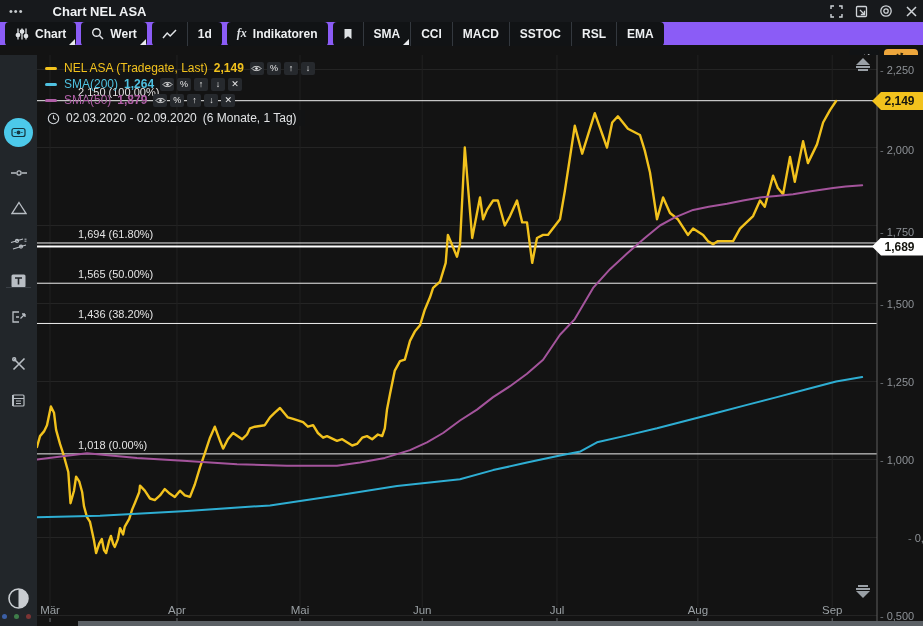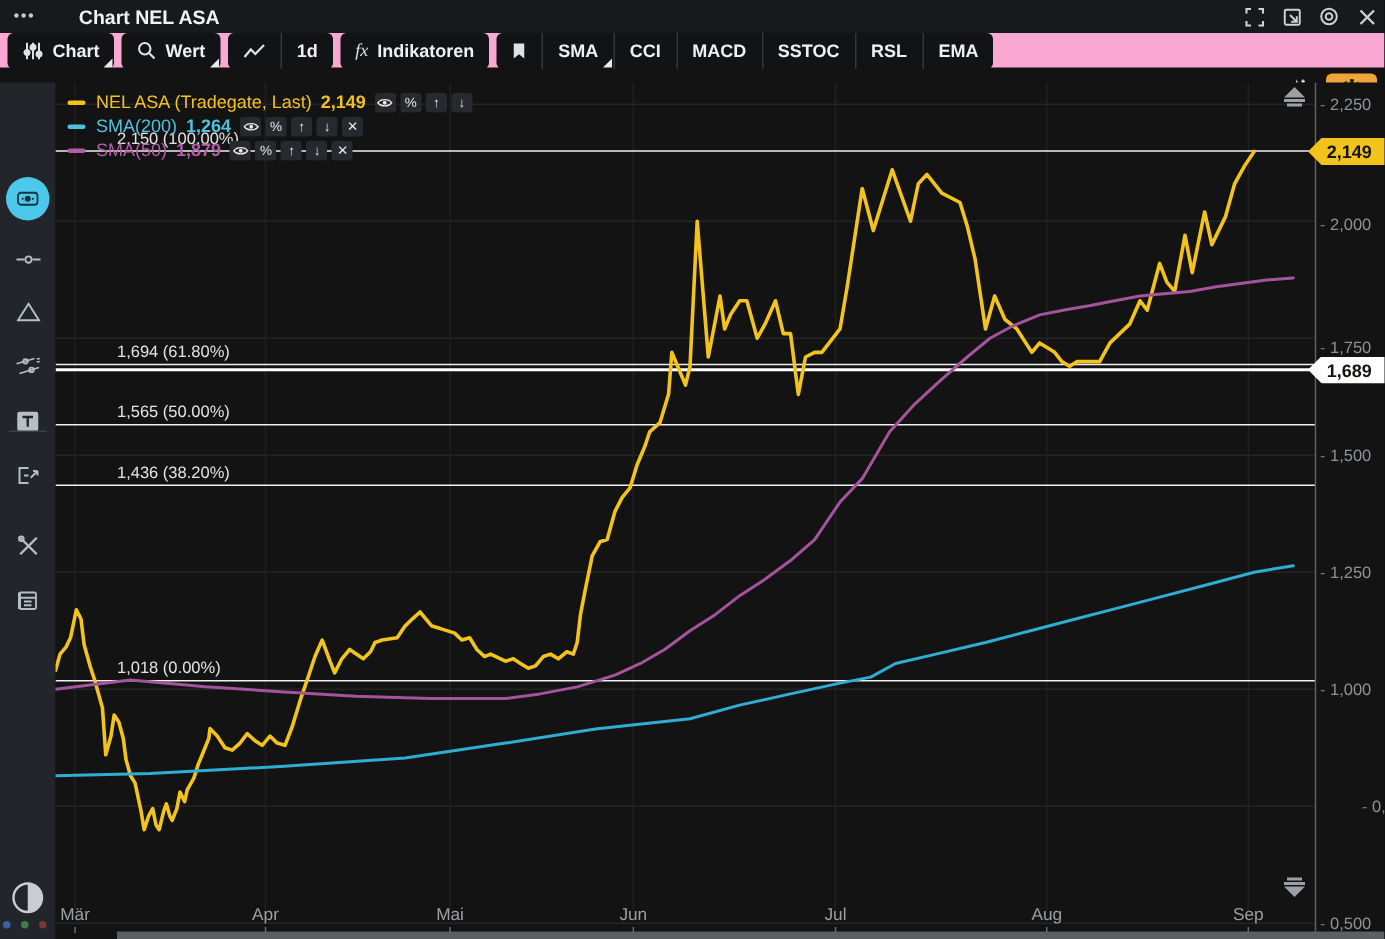--- a/index.html
+++ b/index.html
@@ -10,35 +10,35 @@
   
   .titlebar { position:absolute; left:0; top:0; width:923px; height:22px;
     background:#17191c; display:flex; align-items:center; color:#e8eaec; }
   .titlebar .dots { margin-left:9px; letter-spacing:1px; font-size:11px; color:#c6cacd; }
   .titlebar .title { margin-left:13px; font-size:13px; font-weight:700; color:#f0f2f4;padding-left:16px; }
   .win-controls { position:absolute; right:4px; top:0; height:22px; display:flex; align-items:center; gap:9px; }
   .win-btn { width:16px; height:16px; display:flex; align-items:center; justify-content:center; color:#cfd3d7; cursor:pointer; }
 
   
   .toolbar { position:absolute; left:0; top:22px; width:923px; height:23px;
-    background:#f9a8d4; display:flex; align-items:center; }
+    background:#8b5cf6; display:flex; align-items:center; }
   .tb-group { display:flex; align-items:stretch; height:24px; background:#111315;
     border-radius:4px; overflow:hidden; margin-left:5px; }
   .tb-seg { position:relative; display:flex; align-items:center; gap:6px; padding:0 10px;
     color:#eef0f2; font-size:12px; font-weight:700; border-right:1px solid #33383e; cursor:pointer; }
   .tb-seg:last-child { border-right:none; }
   .tb-seg .ticon { display:flex; align-items:center; color:#dfe2e5; }
   .tb-seg.lit { background:#474d55; }
   .corner { position:absolute; right:1px; bottom:1px; width:0; height:0;
     border-left:6px solid transparent; border-bottom:6px solid #e8eaec; }
   .tb-right { position:absolute; right:5px; top:27px; height:24px; display:flex; gap:5px; }
   .tb-icon-btn { width:30px; height:24px; border-radius:4px; background:#111315;
     display:flex; align-items:center; justify-content:center; color:#e8eaec; cursor:pointer; }
   .tb-icon-btn.gear { background:#eda63c; color:#2a2208; width:34px; }
-  .fx { font-style:italic; font-weight:400; font-size:12px; font-family:"Liberation Serif",serif; }
+  .fx { font-style:italic; font-weight:700; font-size:12px; font-family:"Liberation Serif",serif; }
 
   
   .sidebar { position:absolute; left:0; top:55px; width:37px; height:571px; background:#22262a; }
   .side-btn { position:absolute; left:0; width:37px; height:30px; display:flex;
     align-items:center; justify-content:center; color:#b9bec4; cursor:pointer; }
   .side-active { position:absolute; left:4px; top:63px; width:29px; height:29px; border-radius:50%;
     background:#4cc9ea; display:flex; align-items:center; justify-content:center; color:#14343d; cursor:pointer; }
   .side-divider { position:absolute; left:6px; top:232px; width:25px; height:1px; background:#3a3f45; }
   .contrast { position:absolute; left:7px; top:532px; }
   .status-dots { position:absolute; left:2px; top:559px; width:50px; display:flex; gap:7px; }
@@ -383,17 +383,27 @@
                 <path d="M1 6C3 3 9 3 11 6C9 9 3 9 1 6Z" fill="none" stroke="currentColor"></path>
                 <circle cx="6" cy="6" r="1.4" fill="currentColor"></circle>
               </svg>
             </span>
             <span class="mini">%</span>
             <span class="mini">↑</span>
             <span class="mini">↓</span>
             <span class="mini">✕</span>
           </div>
         </div>
+      <div class="daterange">
+        <span style="display:flex;align-items:center;color:#cfd3d7">
+          <svg width="13" height="13" viewBox="0 0 14 14" fill="none" stroke="currentColor" stroke-width="1.2">
+            <circle cx="7" cy="7" r="5.6"></circle>
+              <path d="M7 3.6V7l2.4 1.2"></path>
+            </svg>
+        </span>
+        <span>02.03.2020 - 02.09.2020</span>
+        <span>(6 Monate, 1 Tag)</span>
+      </div>
     </div>
 
     <div class="bottom-strip"></div>
   </div>
 </div>
 
 </body></html>

